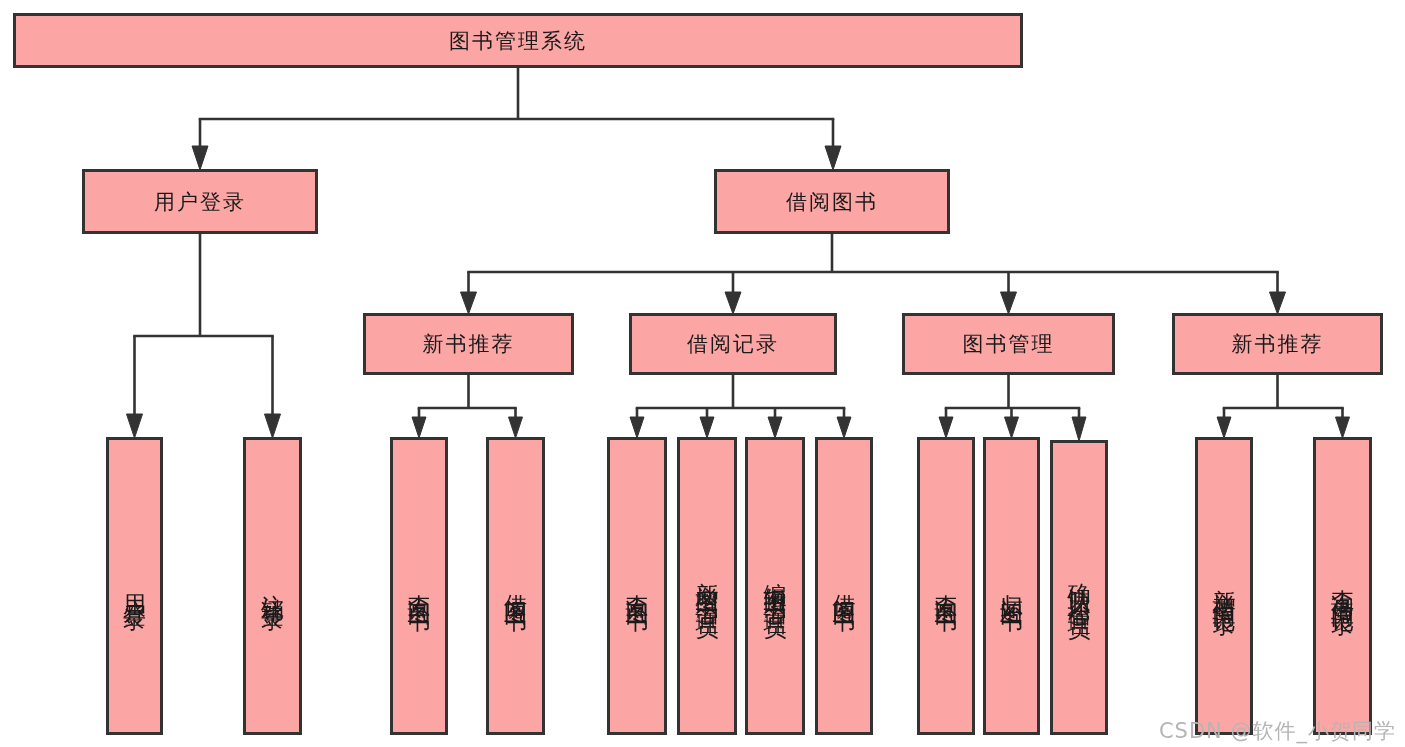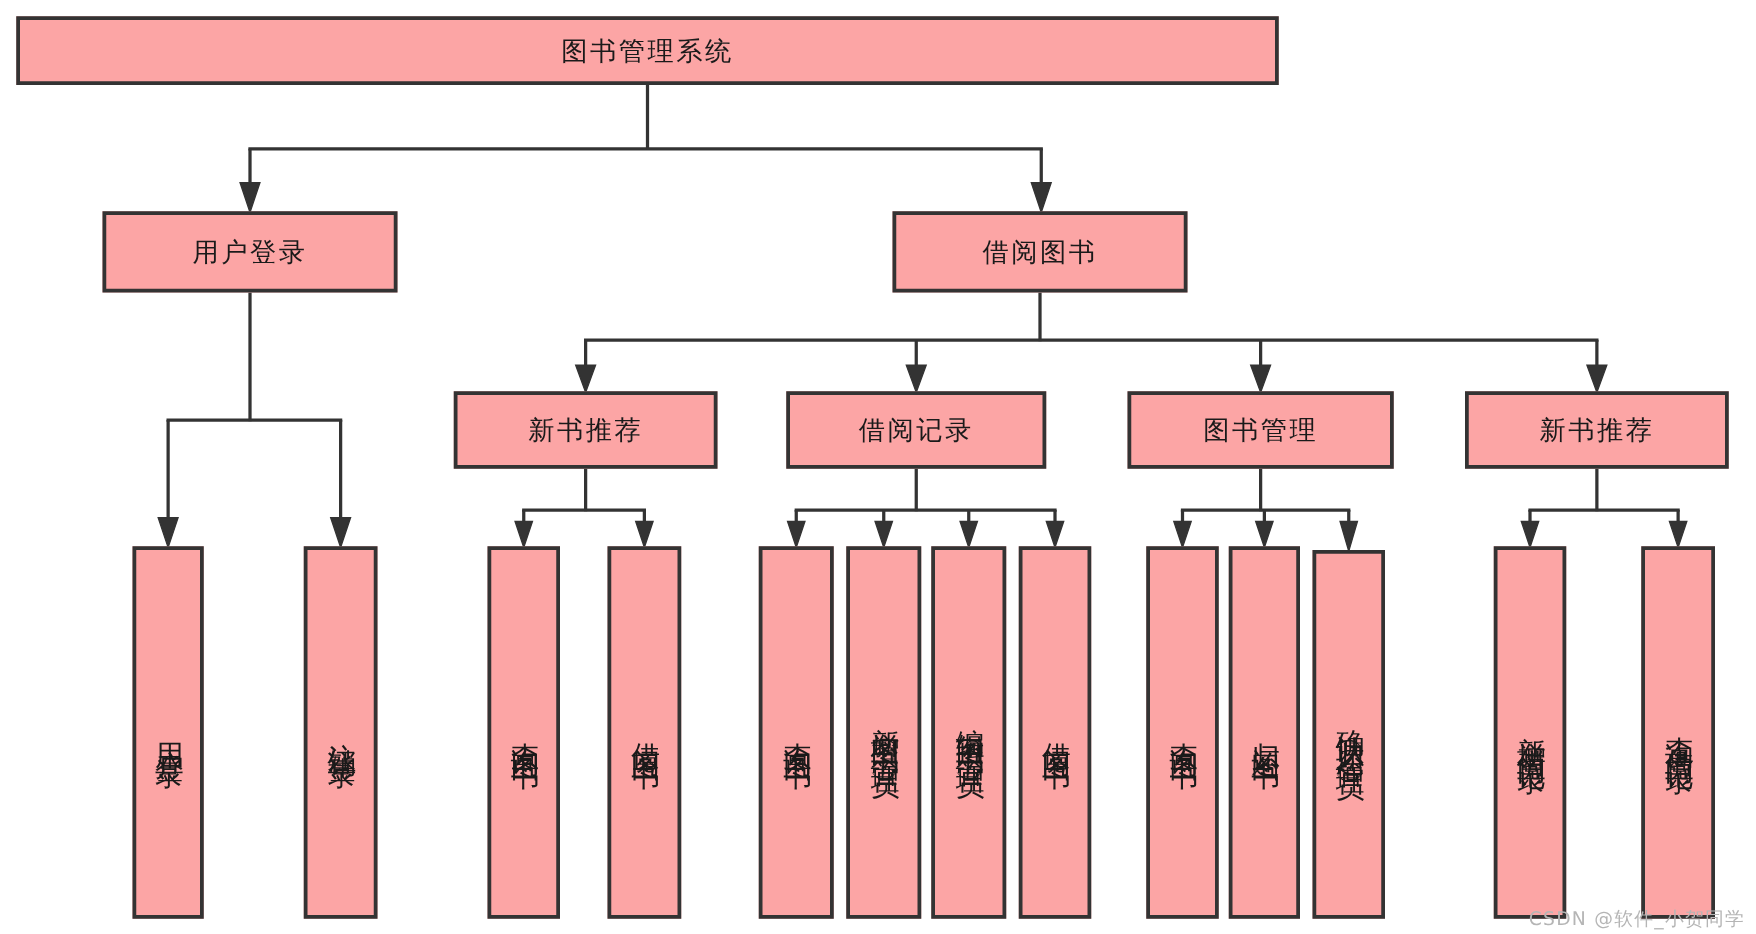--- a/index.html
+++ b/index.html
@@ -48,21 +48,21 @@
     font-size: 23px;
     letter-spacing: 5px;
     line-height: 1;
     white-space: normal;
   }
 
   .watermark {
     position: absolute;
     right: 9px;
     bottom: 2px;
-    font-size: 15px;
+    font-size: 21px;
     letter-spacing: 1px;
     color: var(--watermark, #b5b5b5);
     z-index: 5;
   }
 </style>
 </head>
 <body>
 
 <div class="canvas">
 

